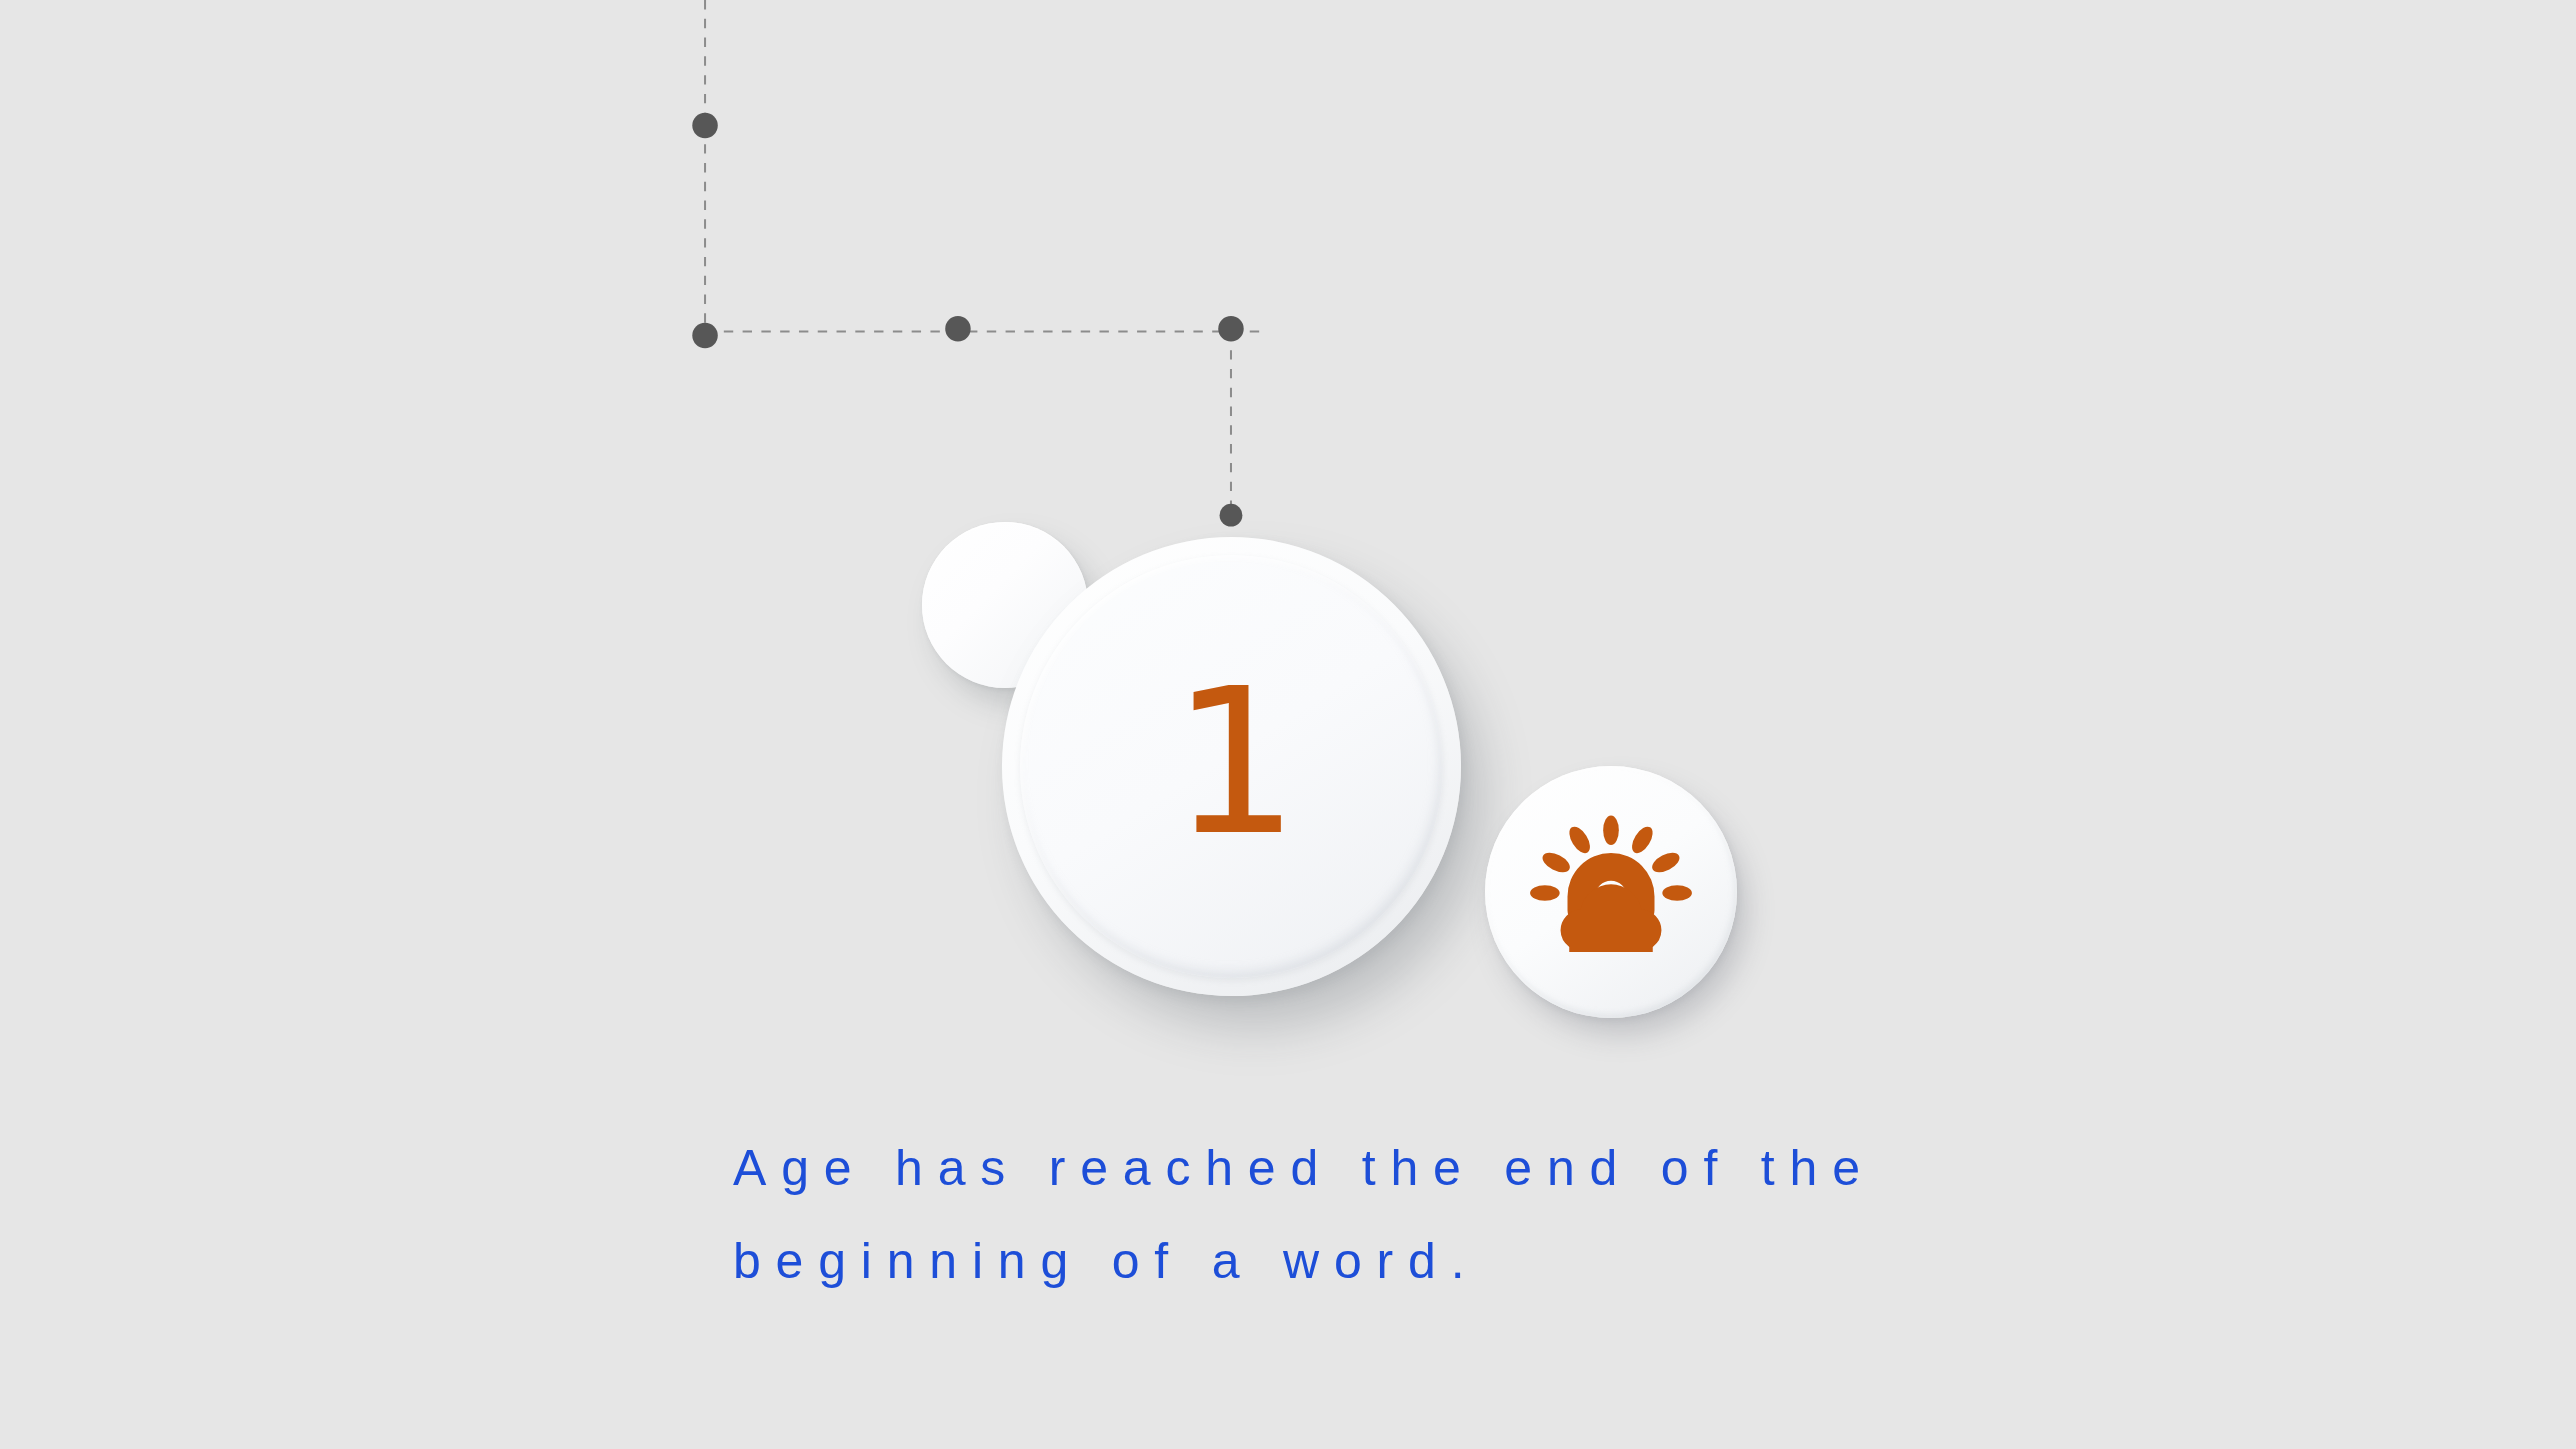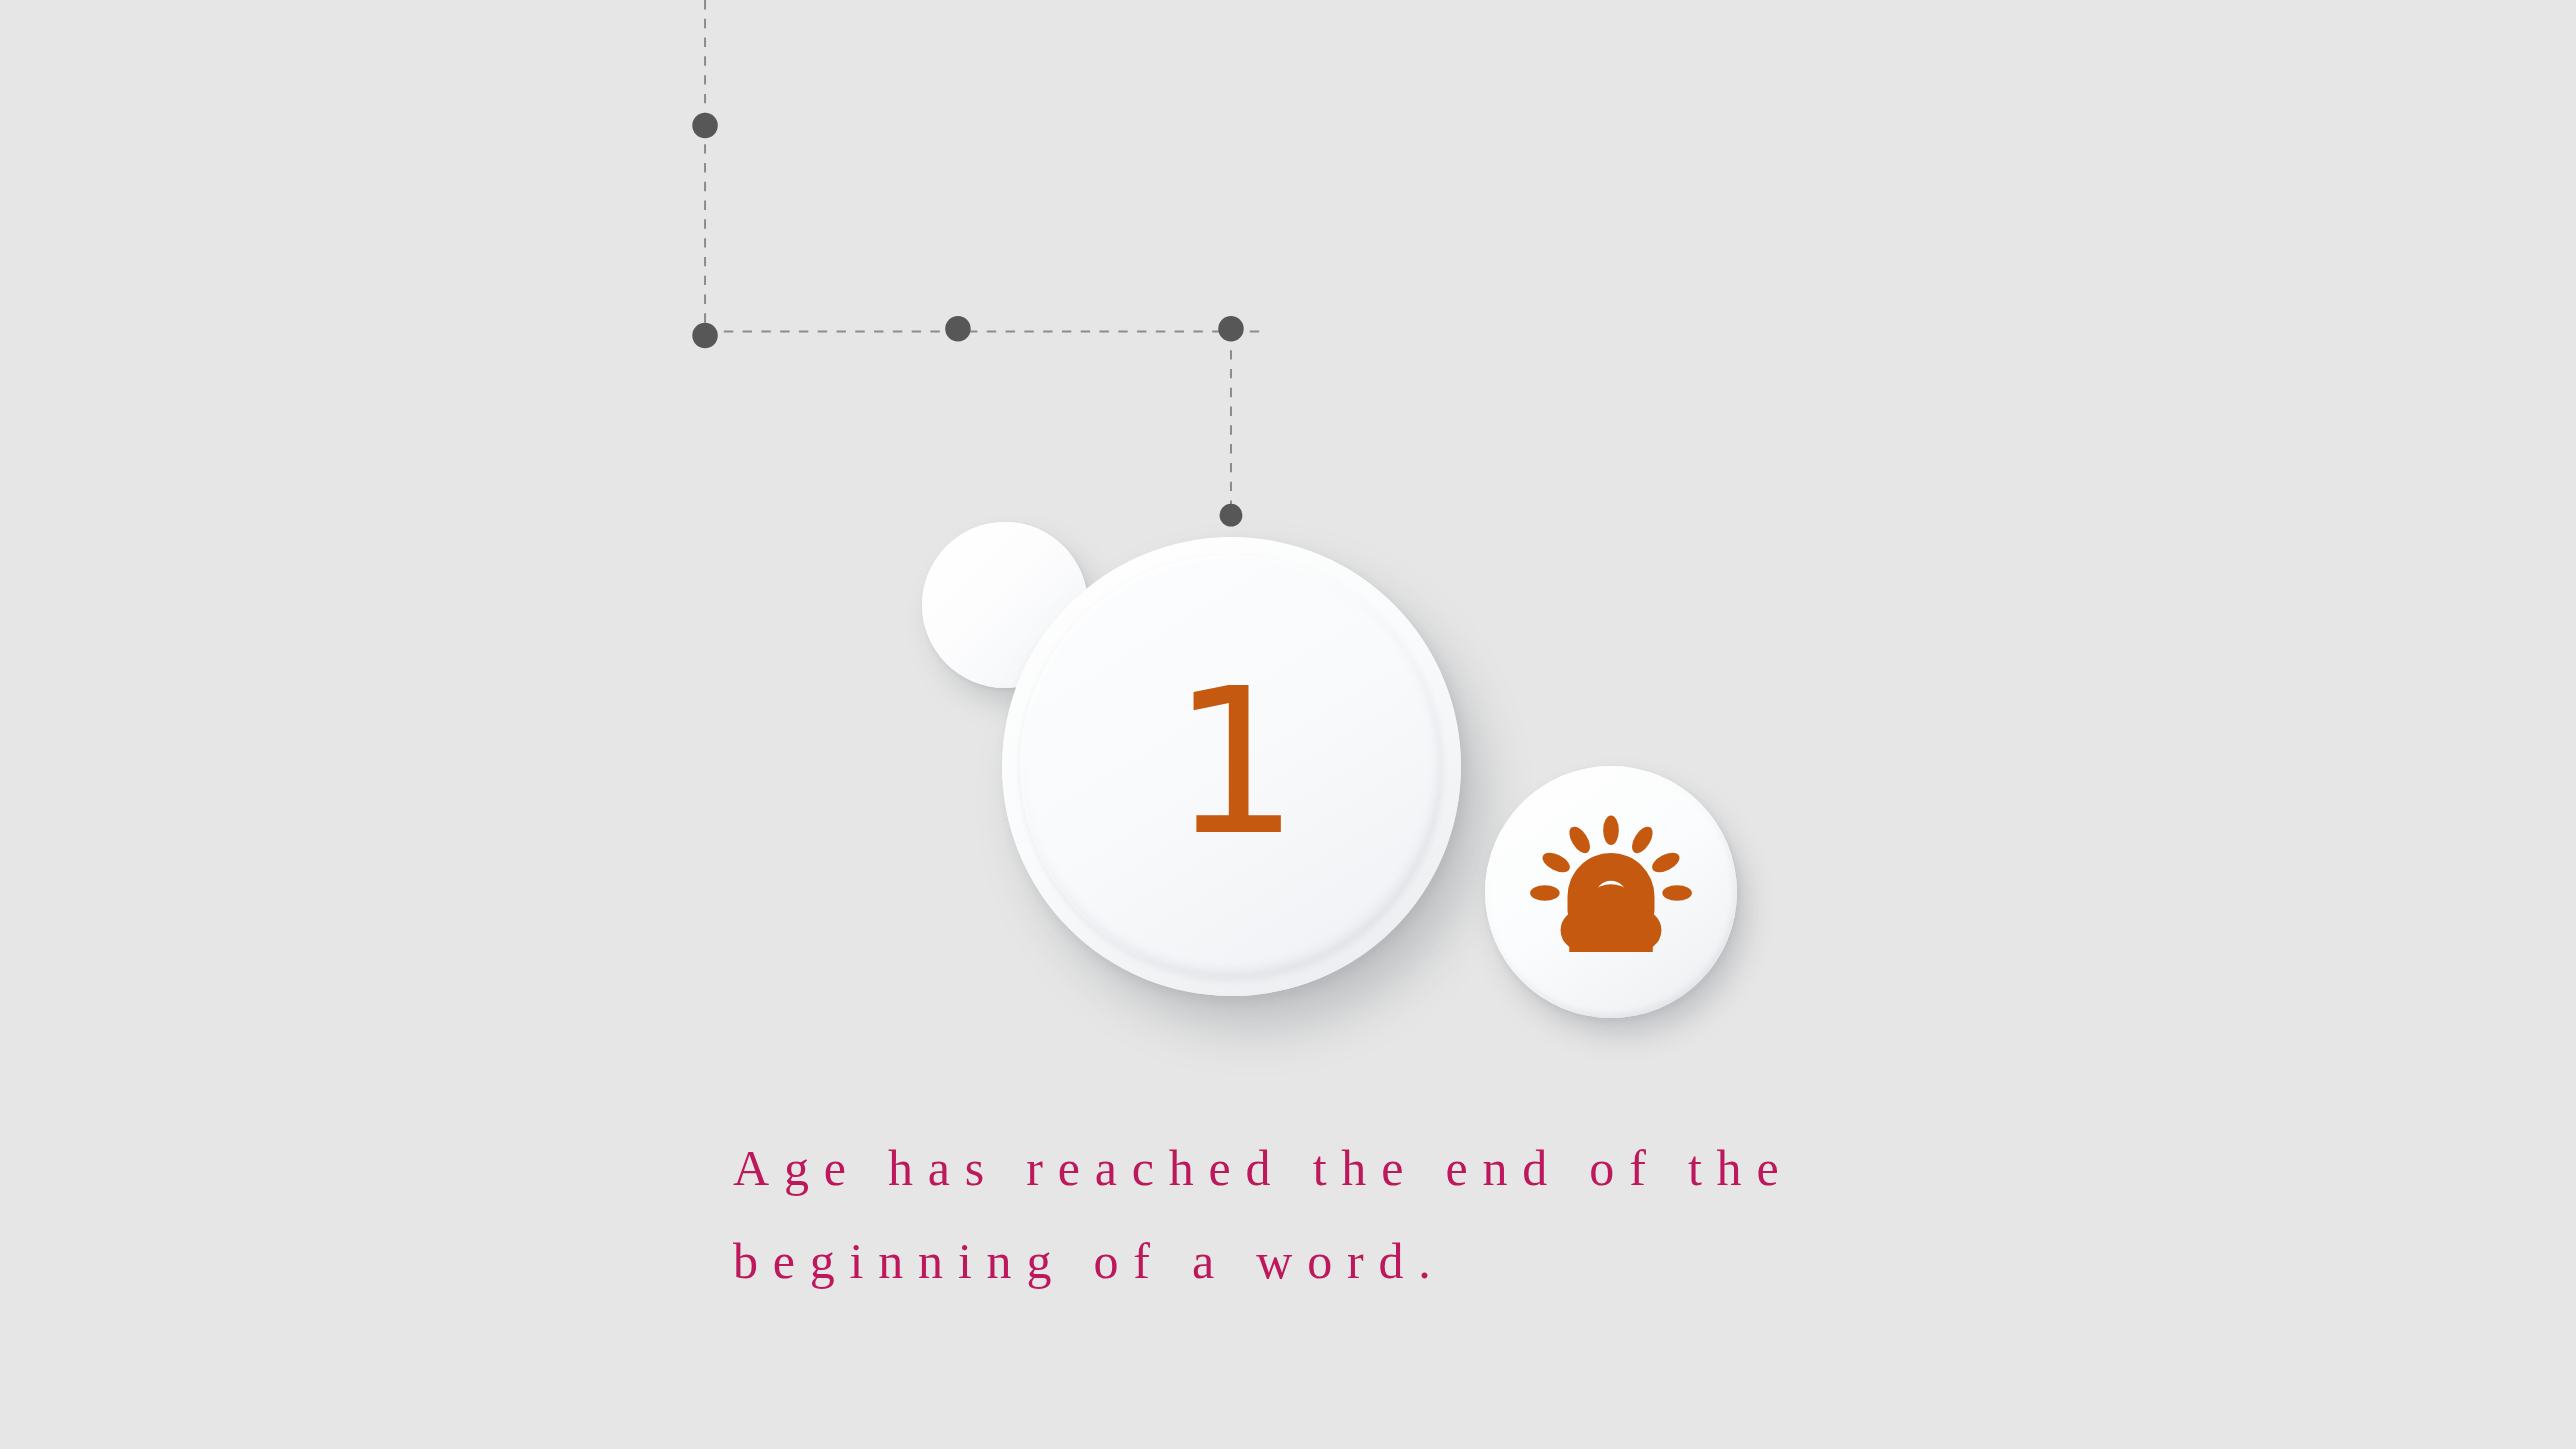--- a/index.html
+++ b/index.html
@@ -123,22 +123,22 @@
     display: block;
     transform: translateY(2.7px);
   }
 
   
   .caption {
     position: absolute;
     left: 733px;
     top: 1122px;
     width: 1275px;
-    color: #be185d;
-    font-family: Liberation Serif, serif;
+    color: #1d4ed8;
+    font-family: Liberation Sans, sans-serif;
     font-size: 50px;
     line-height: 93px;
     letter-spacing: 14.8px;
     white-space: pre-line;
     user-select: none;
   }
 </style>
 </head>
 <body>
 

